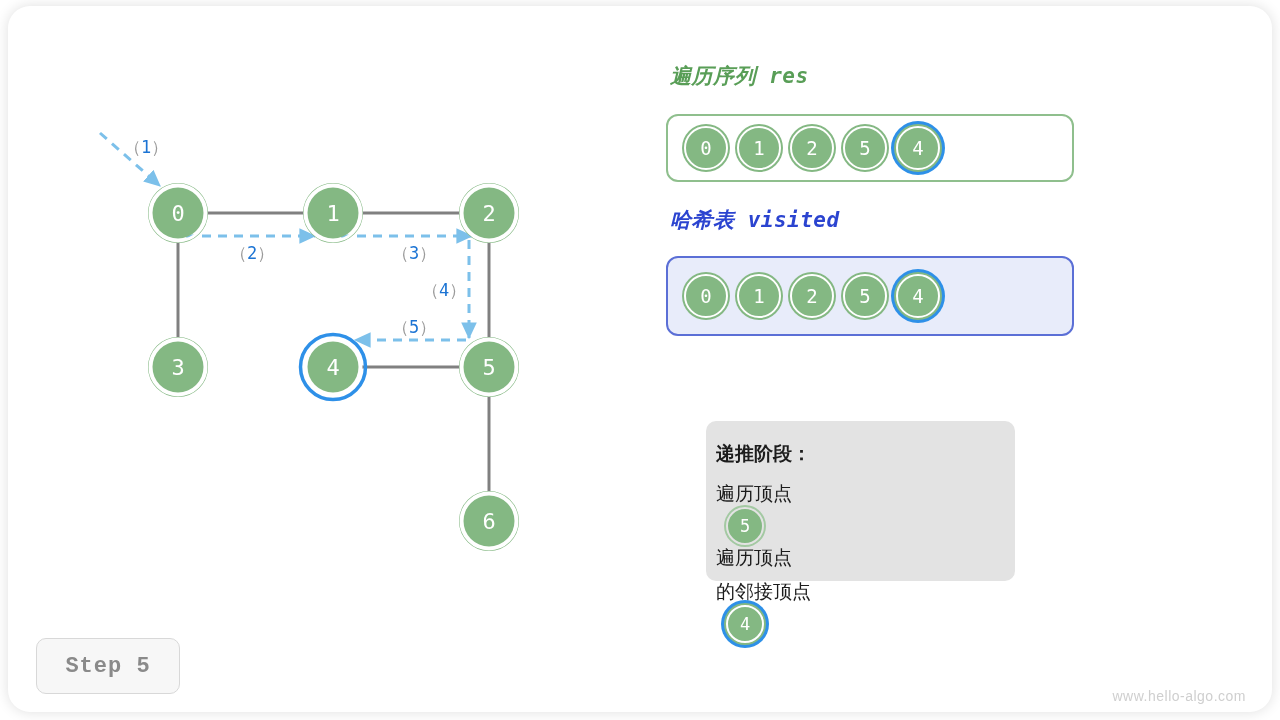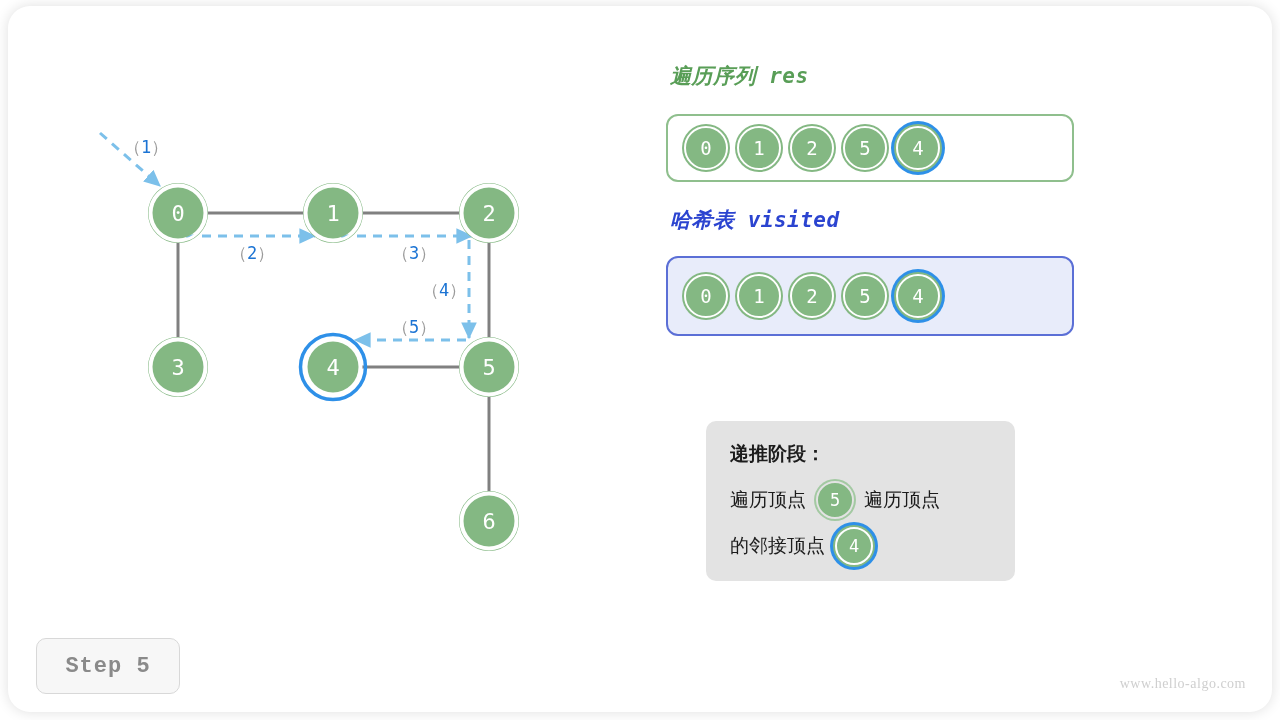--- a/index.html
+++ b/index.html
@@ -105,37 +105,38 @@
   }
 
   
   #explain-box {
     position: absolute;
     left: 706px; top: 421px;
     width: 309px; height: 160px;
     background: #e3e3e3;
     border-radius: 10px;
     box-sizing: border-box;
-    padding: 20px 0 0 24px;
+    padding: 20px 0 0 10px;
   }
   .explain-head {
     font-family: "Liberation Sans", sans-serif;
     font-weight: bold;
     font-size: 19px;
     color: #1c1c1c;
     margin-bottom: 14px;
   }
   .explain-line {
     display: flex;
-    align-items: center;
+    align-items: flex-start;
     font-family: "Liberation Sans", sans-serif;
     font-size: 19px;
     color: #1c1c1c;
     margin-bottom: 8px;
     white-space: nowrap;
+    flex-direction: column;
   }
   .explain-line .inline-node {
     position: relative;
     width: 38px; height: 38px;
     margin: 0 10px;
     flex: 0 0 auto;
   }
   .explain-line .inline-node .disc {
     position: absolute;
     left: 0; top: 0;
@@ -172,22 +173,22 @@
     font-family: Liberation Mono, monospace;
     font-weight: bold;
     font-size: 22px;
     letter-spacing: 1px;
     color: #8a8a8a;
   }
 
   
   #watermark {
     position: absolute;
-    right: 34px; bottom: 28px;
-    font-family: Liberation Serif, serif;
+    right: 34px; bottom: 16px;
+    font-family: Liberation Sans, sans-serif;
     font-size: 14px;
     color: #cfcfcf;
     letter-spacing: 0.5px;
     margin-left: 21px;
   }
 </style>
 </head>
 <body>
 
 <div id="canvas">

